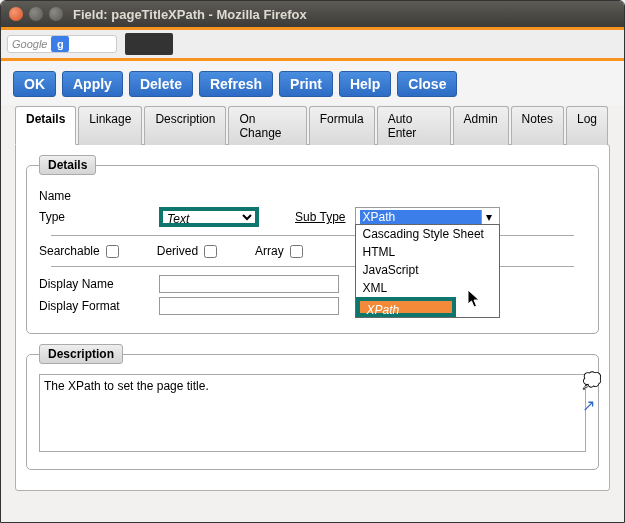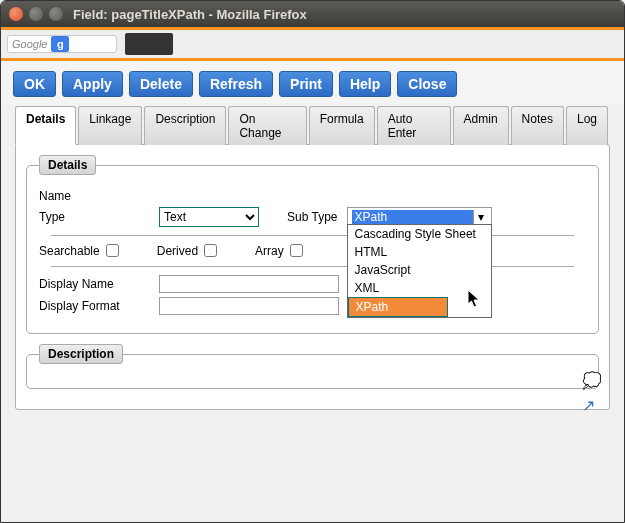--- a/index.html
+++ b/index.html
@@ -21,24 +21,24 @@
   .tb-btn { background: linear-gradient(#4a8ee0, #2d6bc4); color: #fff; border: 1px solid #2a5ca5; border-radius: 3px; padding: 4px 10px; font-size: 14px; font-weight: bold; cursor: pointer; }
   .tabs { display: flex; padding: 0 14px; position: relative; top: 1px; }
   .tab { padding: 5px 10px; border: 1px solid #b0b0b0; background: linear-gradient(#f0f0f0,#d9d9d9); border-bottom: none; margin-right: 2px; border-radius: 3px 3px 0 0; cursor: pointer; font-size: 12px; }
   .tab.active { background: #fff; border-bottom: 1px solid #fff; font-weight: bold; }
   .panel-area { margin: 0 14px 10px; border: 1px solid #b0b0b0; background: #fff; padding: 10px; border-radius: 0 3px 3px 3px; }
   fieldset { border: 1px solid #aaa; border-radius: 5px; padding: 10px 12px 14px; margin-bottom: 10px; }
   legend { padding: 2px 8px; background: linear-gradient(#eee,#d4d4d4); border: 1px solid #aaa; border-radius: 3px; font-size: 12px; font-weight: bold; }
   .row { display: flex; align-items: center; margin: 4px 0; position: relative; }
   .lbl { width: 120px; }
   .txt { width: 180px; height: 18px; border: 1px solid #999; padding: 1px 3px; font-size: 12px; }
-  .sel { width: 100px; height: 20px; border: 1px solid #0f766e; font-size: 12px; background: #fff; }
-  .sublbl { margin-left: 28px; margin-right: 10px; }
+  .sel { width: 100px; height: 20px; border: 4px solid #0f766e; font-size: 12px; background: #fff; font-style: italic; }
+  .sublbl { margin-left: 36px; margin-right: 10px; text-decoration: underline; }
   .hr { border: none; border-top: 1px solid #aaa; margin: 8px 12px; }
-  .chk-row { display: flex; align-items: flex-start; justify-content: flex-start; gap: 0; margin: 6px 0; }
+  .chk-row { display: flex; align-items: center; justify-content: flex-start; gap: 0; margin: 6px 0; }
   .chk-row label { margin-right: 6px; }
   .chk-row input { margin-right: 38px; }
   .subtype-area { position: relative; display: inline-block; }
   .subtype-sel { width: 145px; height: 20px; border: 1px solid #999; background: #fff; display: flex; align-items: center; padding: 0 4px; font-size: 12px; cursor: pointer; }
   .subtype-sel .sel-text { flex: 1; background: #3b7de9; color: #fff; padding: 0 2px; }
   .subtype-sel .caret { width: 14px; text-align: center; border-left: 1px solid #999; }
   .dropdown { position: absolute; top: 17px; left: 0; width: 145px; background: #fff; border: 1px solid #666; z-index: 50; }
   .dropdown .item { padding: 2px 6px; font-size: 12px; cursor: pointer; }
   .dropdown .item.sel { background: #f28a3a; color: #fff; }
   .desc-text { width: 100%; height: 78px; border: 1px solid #aaa; padding: 4px; font-size: 12px; resize: none; font-family: Arial, sans-serif; }
@@ -137,20 +137,21 @@
         <input class="txt" value="" style="">
       </div>
       <div class="row">
         <span class="lbl">Display Format</span>
         <input class="txt" value="" style="">
       </div>
     </fieldset>
 
     <fieldset>
       <legend>Description</legend>
+      <textarea class="desc-text" style="">The XPath to set the page title.</textarea>
     </fieldset>
 
   </div>
 
   <div class="side-icons">
     <span style="color:#e6b800;font-size:16px;">💭</span>
     <span style="color:#2d6bc4;font-size:16px;">↗</span>
   </div>
 
   <svg class="cursor" viewBox="0 0 14 20">

